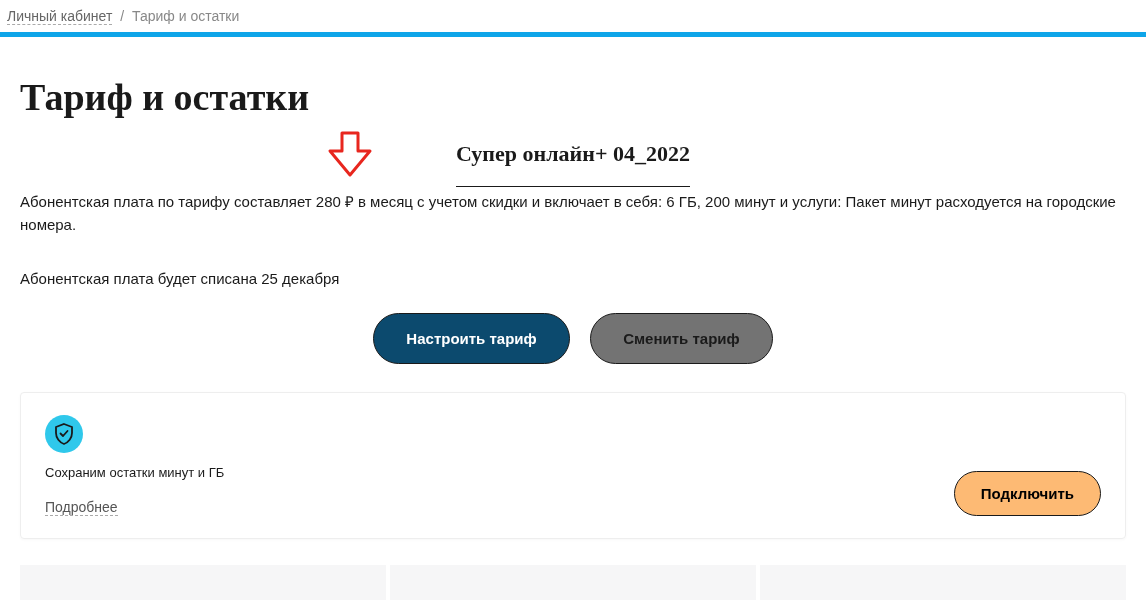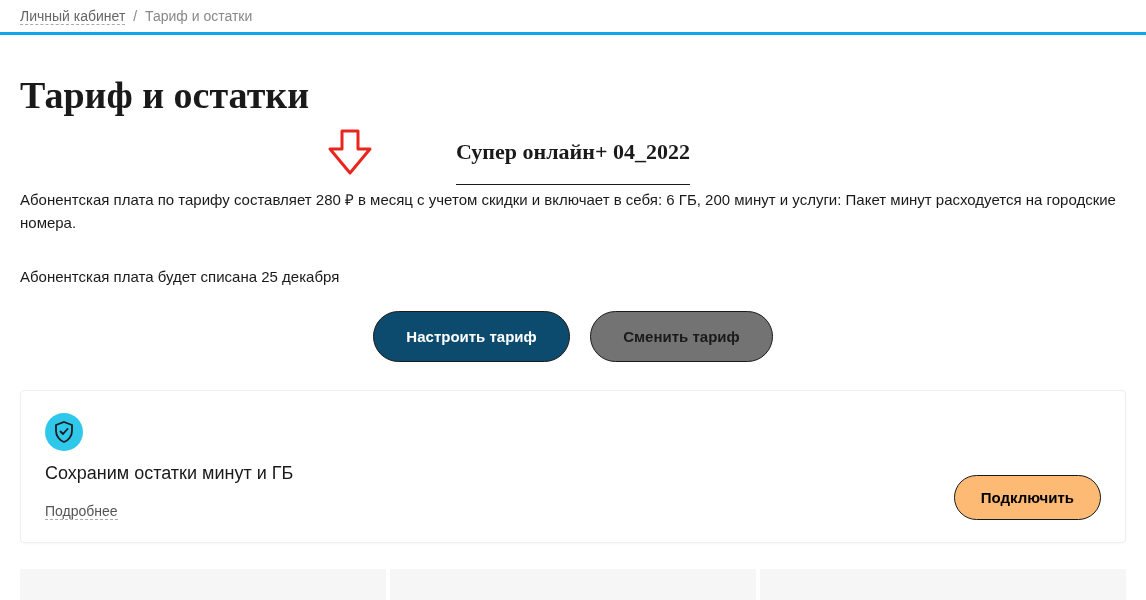--- a/index.html
+++ b/index.html
@@ -3,24 +3,24 @@
   <meta charset="utf-8">
   <style>
     * { margin: 0; padding: 0; box-sizing: border-box; }
     body {
       font-family: Arial, Helvetica, sans-serif;
       background: #fff;
       color: #1a1a1a;
       width: 1146px;
     }
     .breadcrumb {
-      padding: 8px 20px;
+      padding: 8px 7px;
       font-size: 14px;
       color: #888;
-      border-bottom: 3px solid #0ea5e9;
+      border-bottom: 5px solid #0ea5e9;
     }
     .breadcrumb a {
       color: #666;
       text-decoration: none;
       border-bottom: 1px dashed #aaa;
     }
     .breadcrumb .sep { margin: 0 4px; }
     .container { padding: 20px; }
     h1.page-title {
       font-family: Georgia, 'Times New Roman', serif;
@@ -95,21 +95,21 @@
       display: flex;
       align-items: center;
       justify-content: center;
     }
     .card-title {
       font-family: Georgia, 'Times New Roman', serif;
       font-size: 20px;
       font-weight: 700;
     }
     .card-sub {
-      font-size: 18px;
+      font-size: 13px;
       margin-bottom: 18px;
     }
     .more-link {
       font-size: 14px;
       color: #555;
       text-decoration: none;
       border-bottom: 1px dashed #aaa;
     }
     .connect-btn {
       position: absolute;

